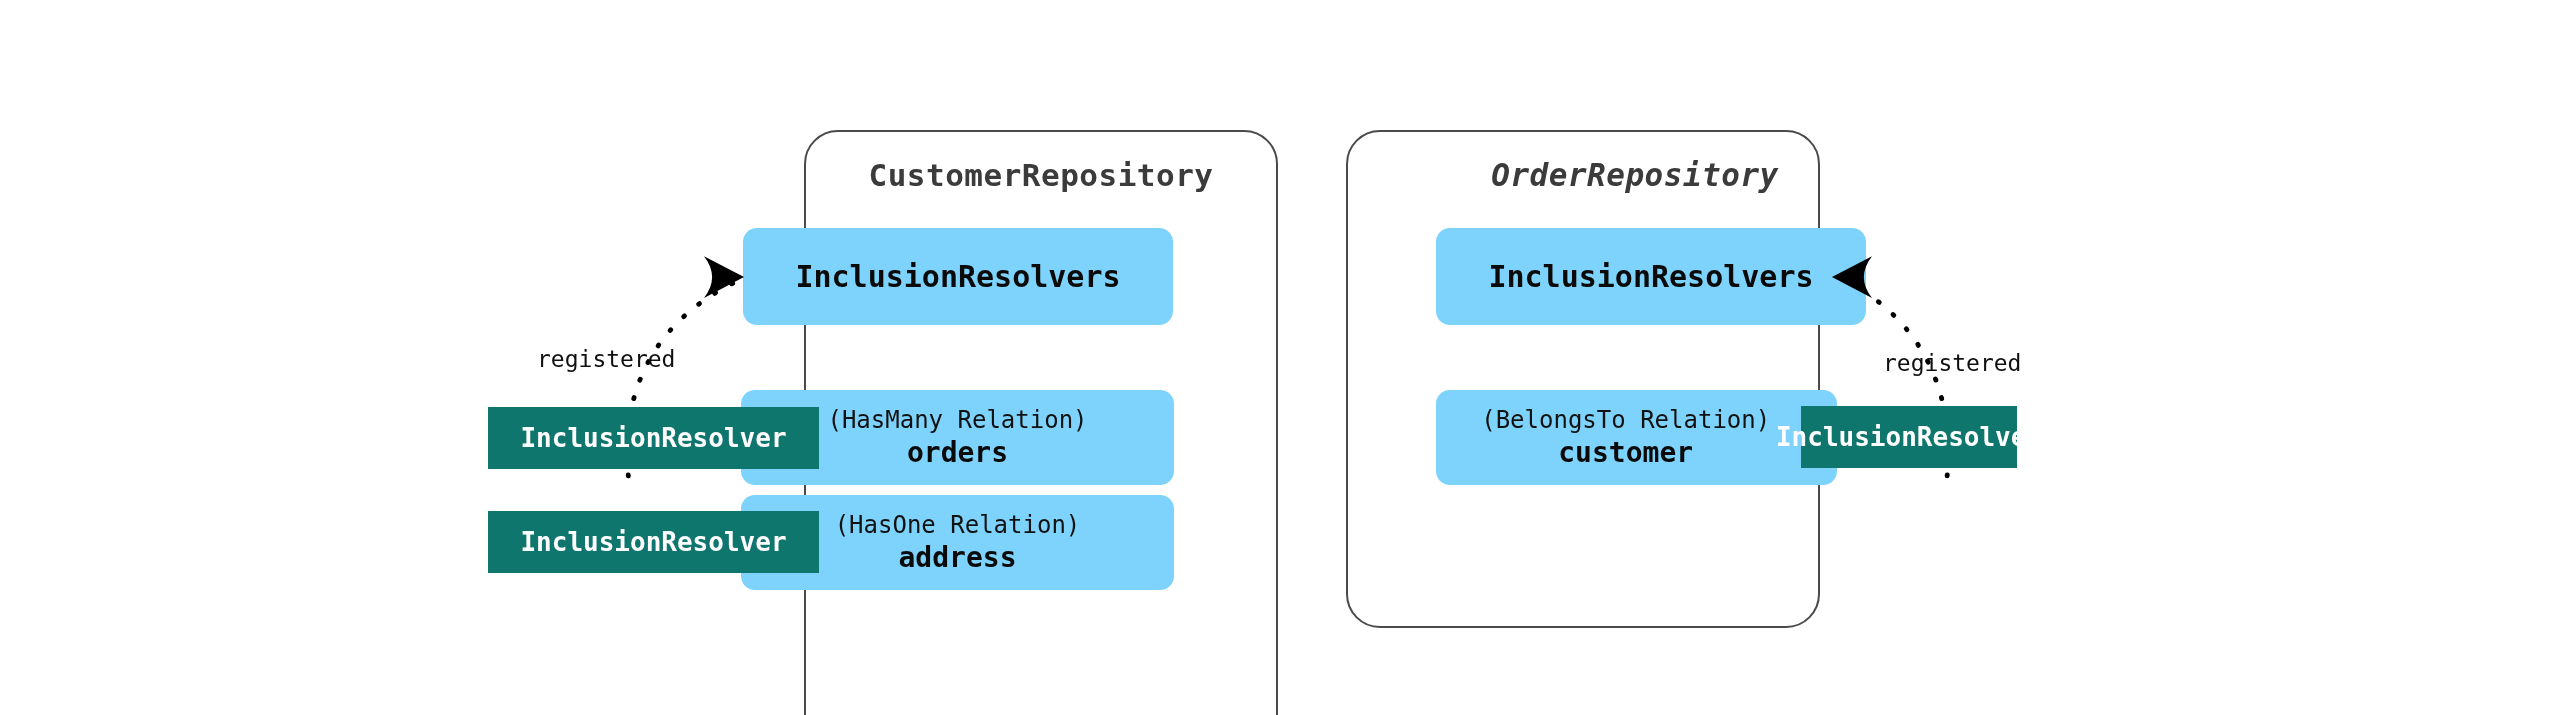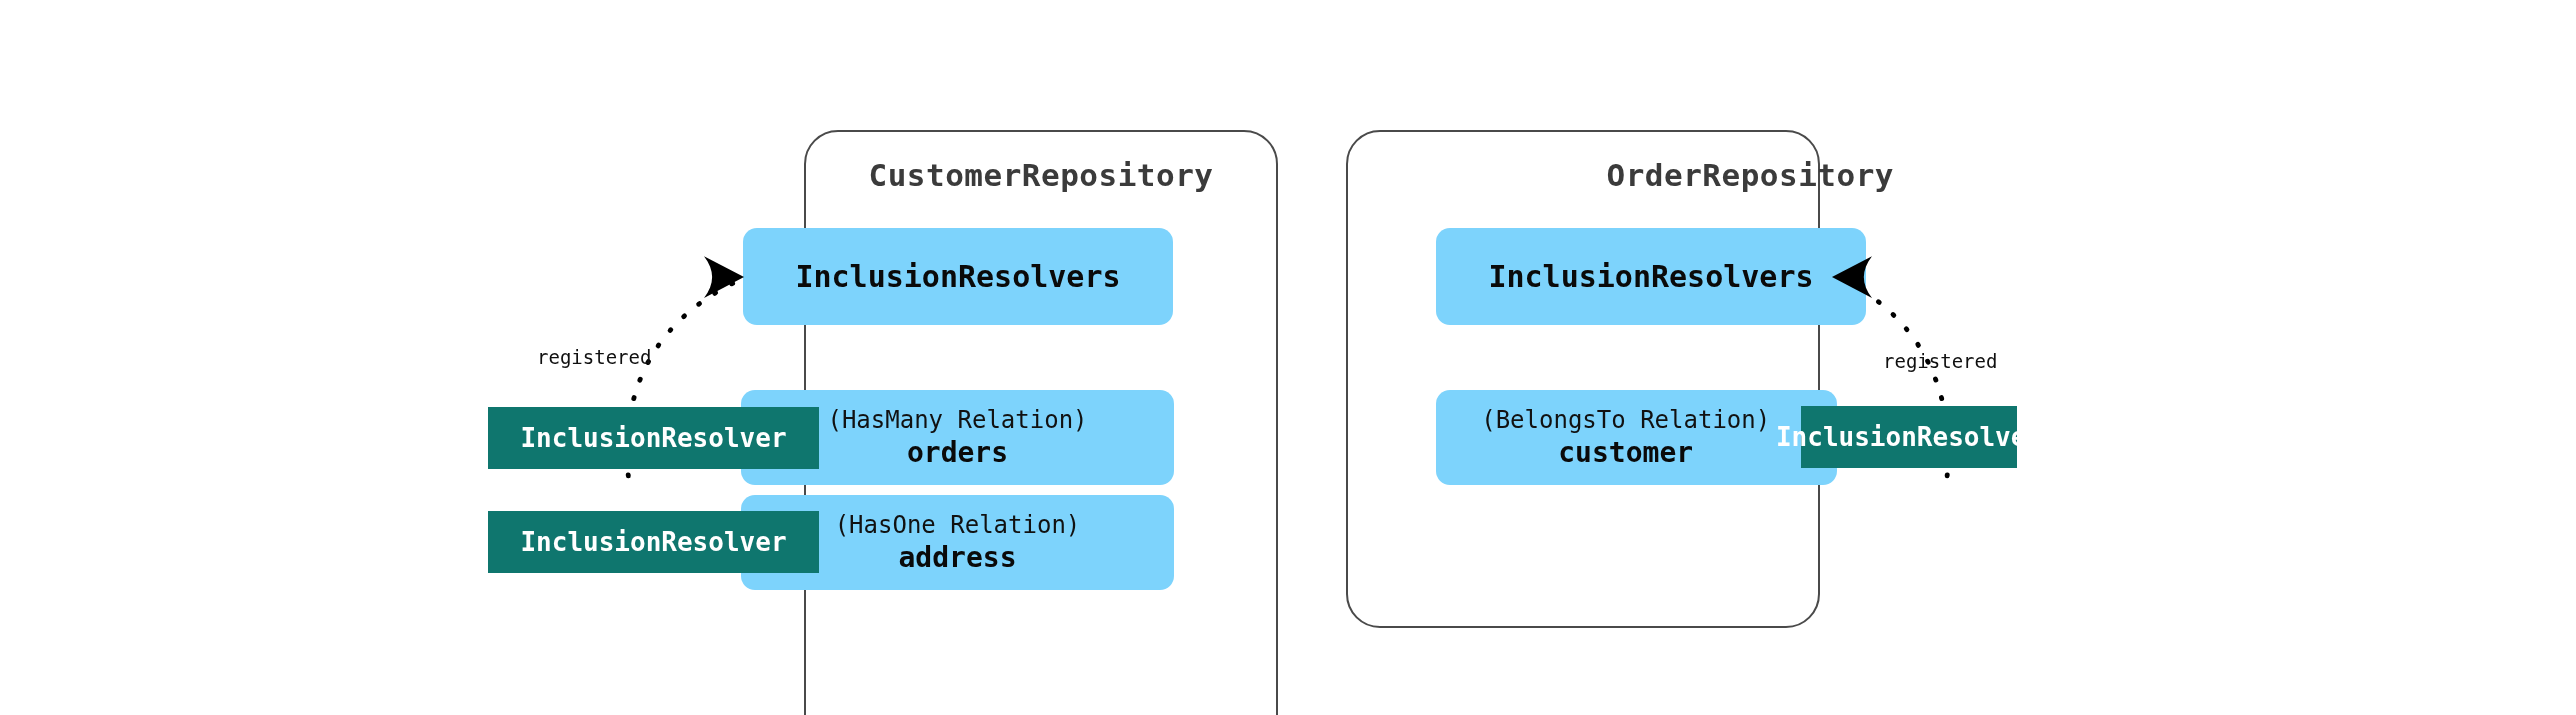--- a/index.html
+++ b/index.html
@@ -32,22 +32,23 @@
     width: 100%;
     text-align: center;
     font-family: "DejaVu Sans Mono", "Liberation Mono", monospace;
     font-size: 31px;
     font-weight: bold;
     color: #3b3b3b;
     letter-spacing: 0.5px;
     white-space: nowrap;
   }
   .repo-title.left-align {
-    text-align: right;
-    padding-left: 76px;
+    text-align: center;
+    padding-left: 52px;
+    font-style: italic;
   }
   
   .ybox {
     position: absolute;
     background: #7dd3fc;
     border-radius: 14px;
     display: flex;
     flex-direction: column;
     align-items: center;
     justify-content: center;
@@ -93,21 +94,21 @@
     font-size: 26px;
     font-weight: bold;
     color: #ffffff;
     white-space: nowrap;
     letter-spacing: 0px;
   }
   
   .edge-label {
     position: absolute;
     font-family: "DejaVu Sans Mono", "Liberation Mono", monospace;
-    font-size: 19px;
+    font-size: 23px;
     font-weight: normal;
     color: #101010;
     white-space: nowrap;
   }
   
   .overlay {
     position: absolute;
     top: 0;
     left: 0;
     width: 2576px;

